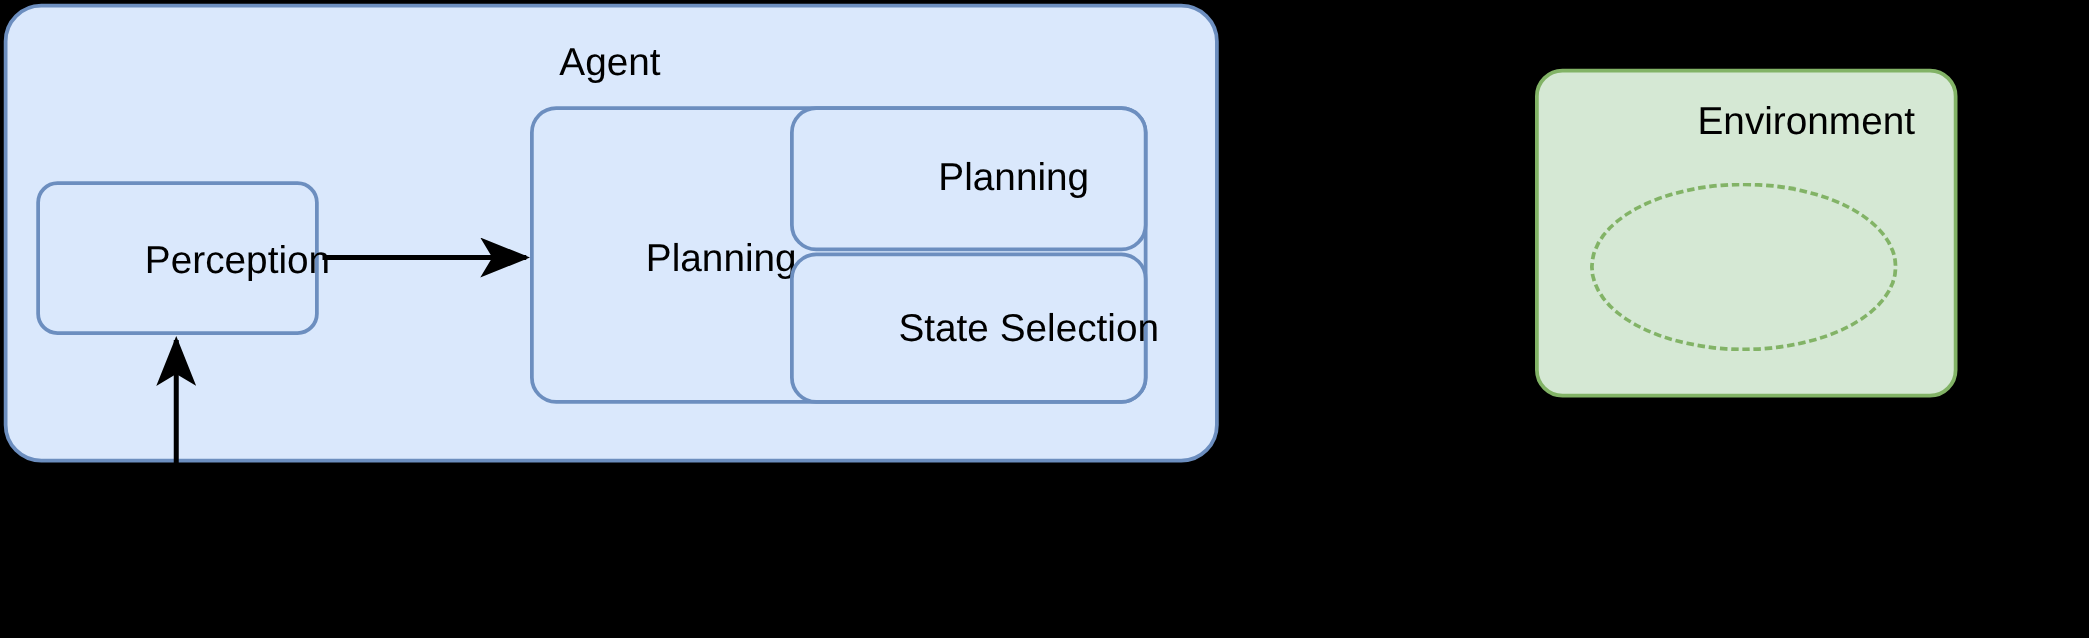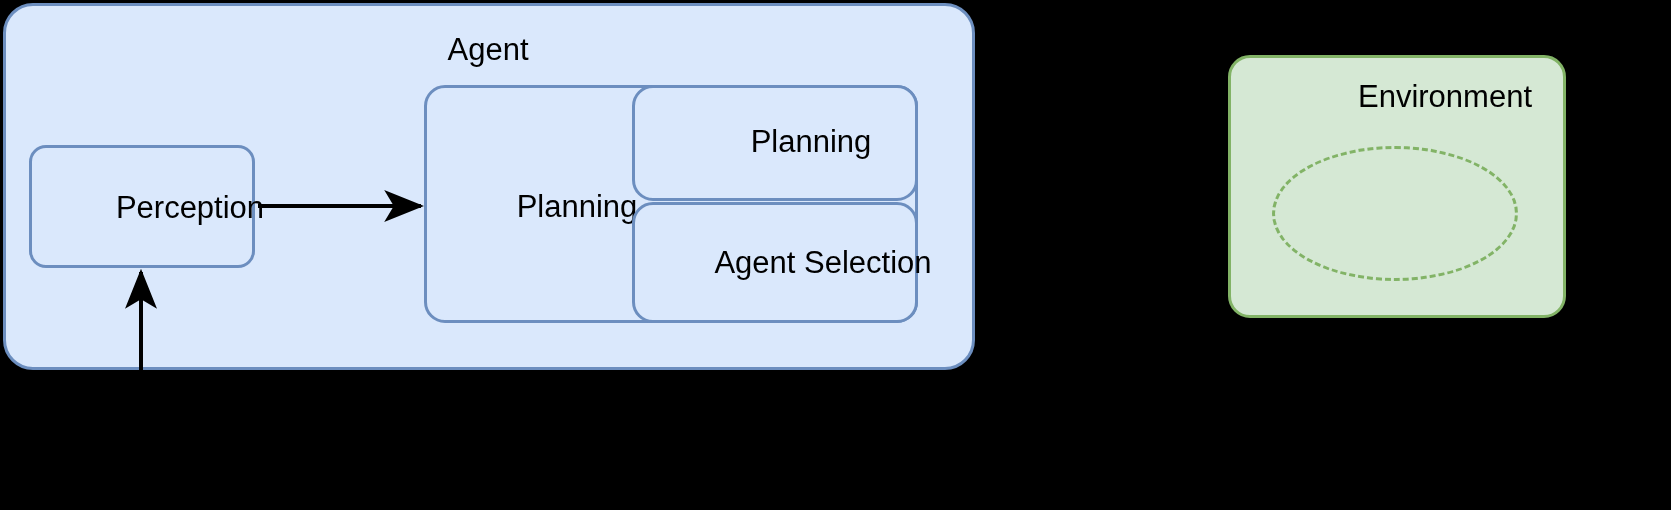--- a/index.html
+++ b/index.html
@@ -178,21 +178,21 @@
   <div class="node" id="perception-box"></div>
   <div class="label" id="perception-label">Perception</div>
 
   <div class="node" id="thought-box"></div>
   <div class="label" id="thought-label">Planning</div>
 
   <div class="node" id="planning-box"></div>
   <div class="label" id="planning-label">Planning</div>
 
   <div class="node" id="tool-selection-box"></div>
-  <div class="label" id="tool-selection-label">Agent Selection</div>
+  <div class="label" id="tool-selection-label">State Selection</div>
 
   <div class="node" id="environment-box"></div>
   <div class="label" id="environment-label">Environment</div>
 
   <div class="node" id="state-change-ellipse"></div>
 
   <svg id="arrow-layer" viewBox="0 0 1671 510">
     <defs>
       <marker id="arrowhead" markerWidth="10" markerHeight="8" refX="9.2" refY="4" orient="auto" markerUnits="strokeWidth">
         <path d="M0,0 L10,4 L0,8 L2.4,4 z" fill="#000000"></path>

